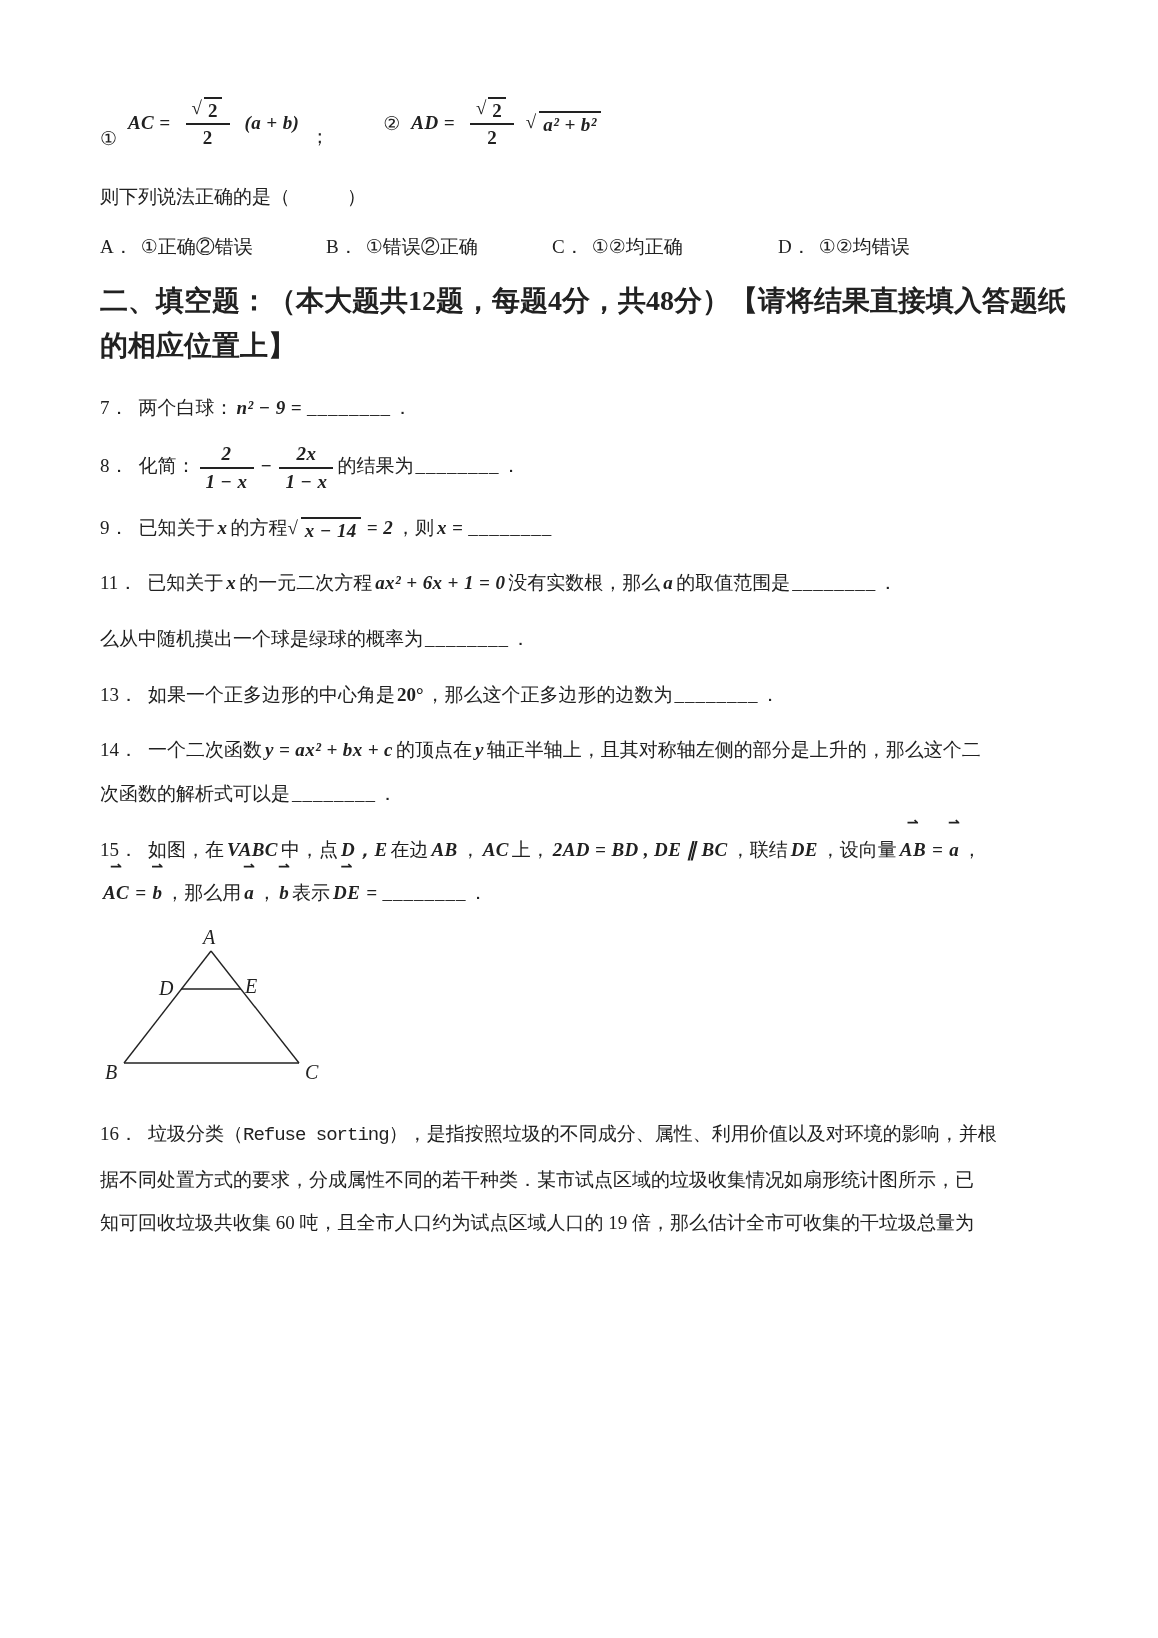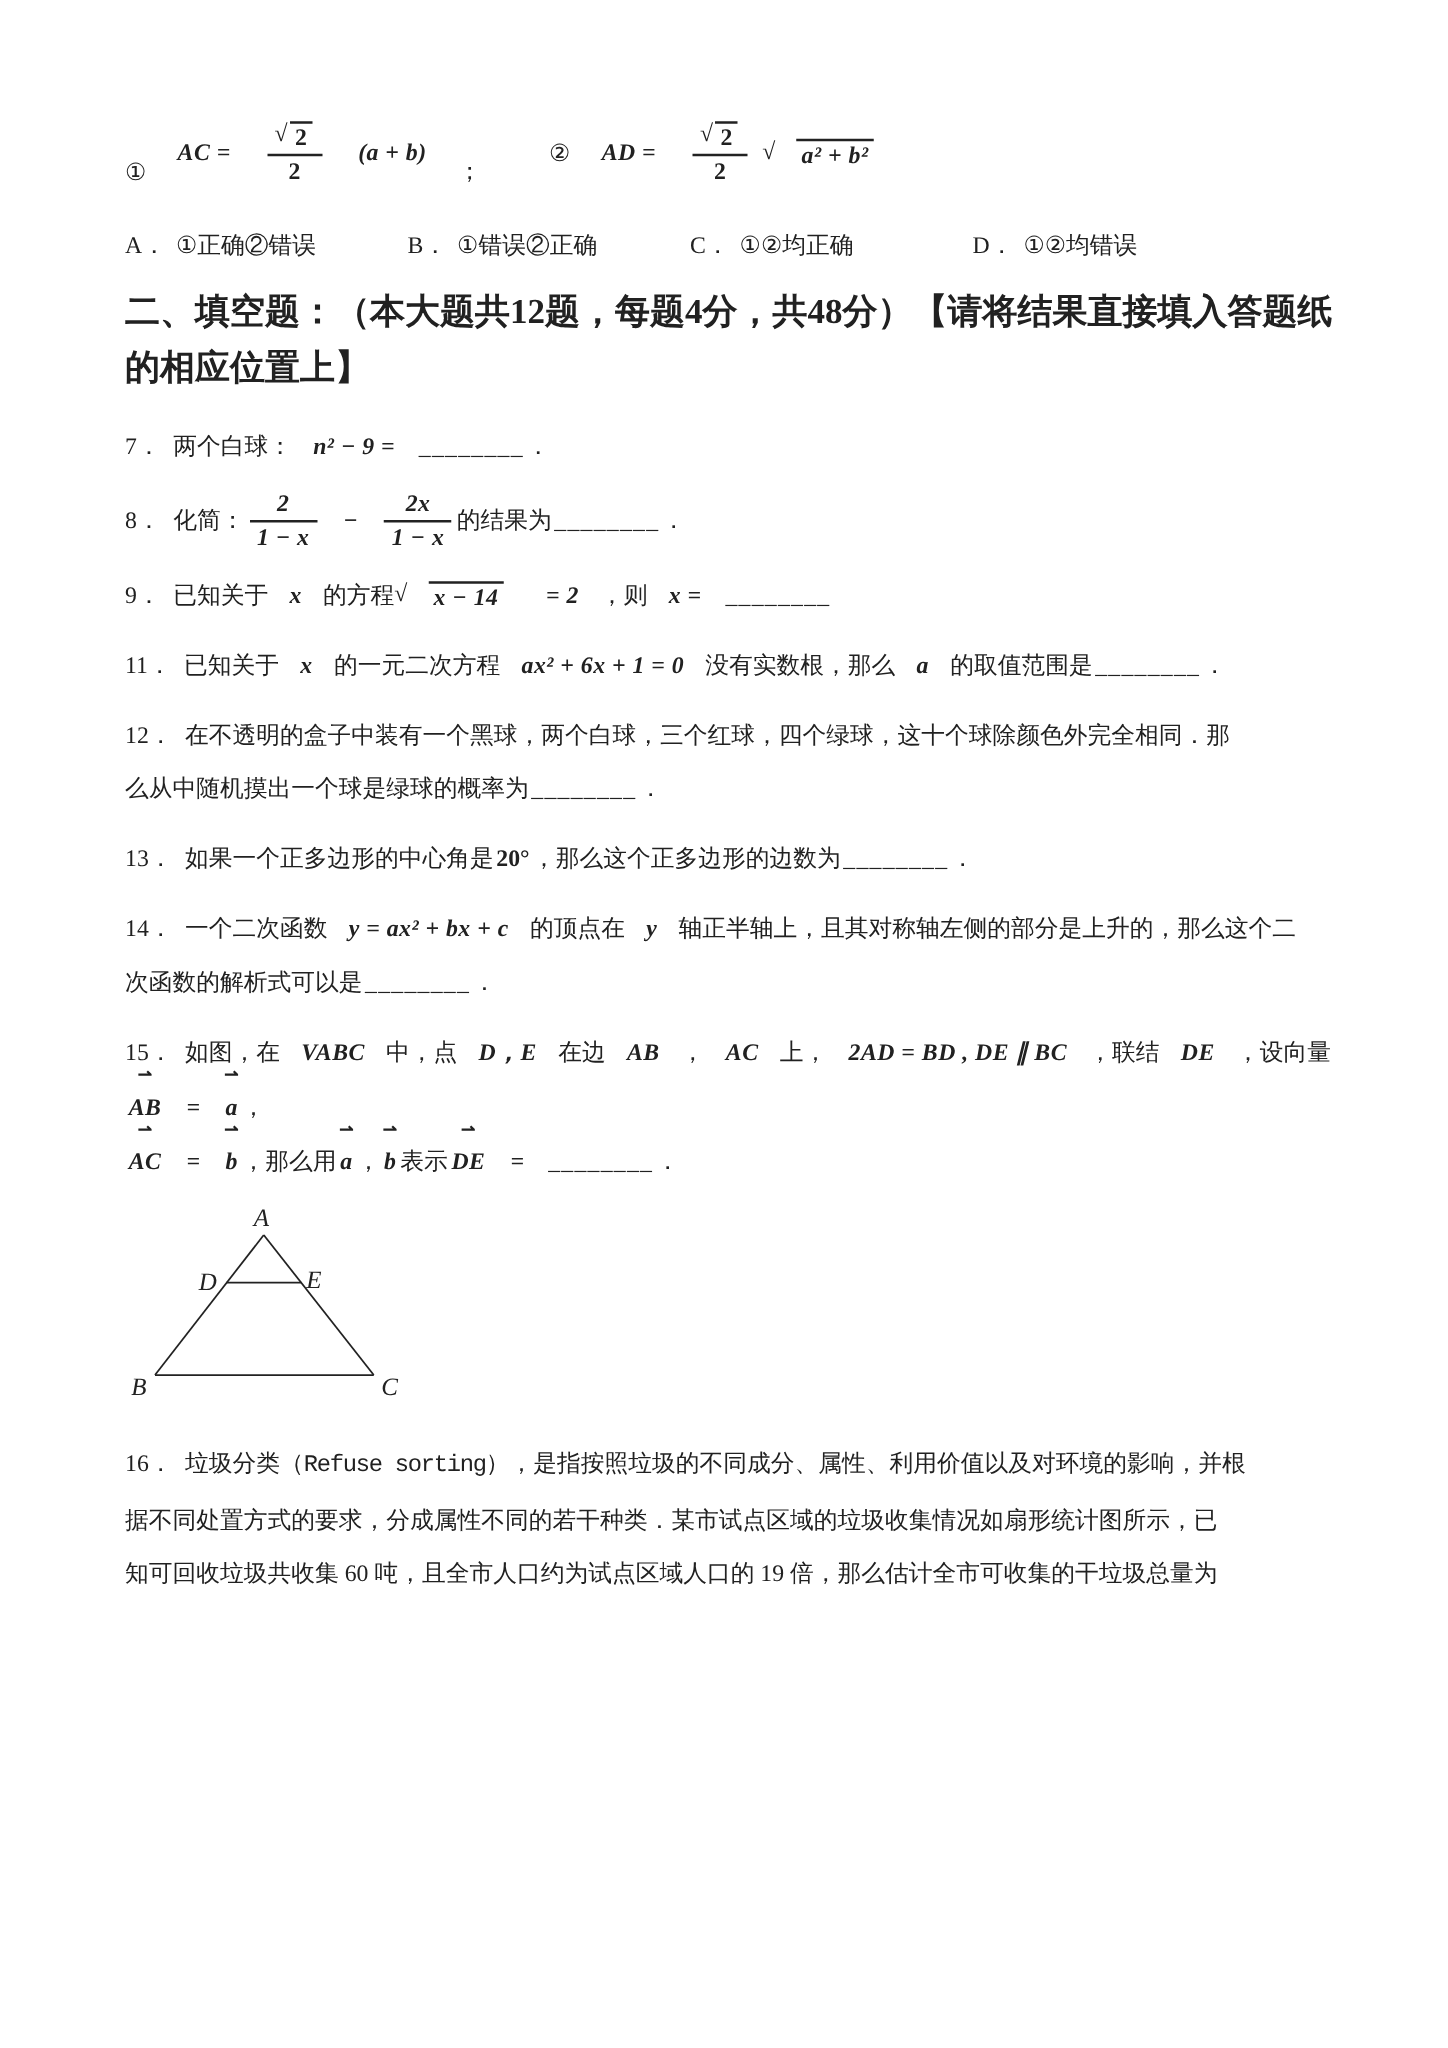--- a/index.html
+++ b/index.html
@@ -3,21 +3,21 @@
 <meta charset="utf-8">
 <style>
   html,body{margin:0;padding:0}
   body{
     width:1158px;height:1638px;background:#ffffff;color:#212121;
     font-family:"Liberation Serif",serif;
     -webkit-font-smoothing:antialiased;
   }
   .page{padding:88px 92px 40px 100px;font-size:19px}
   
-  .math{font-family:"Liberation Serif",serif;font-style:italic;font-weight:bold;letter-spacing:.4px;margin:0 17px}
+  .math{font-family:"Liberation Serif",serif;font-style:italic;font-weight:bold;letter-spacing:.4px;margin:0 3px}
   .mu{font-family:"Liberation Serif",serif;font-weight:bold;font-style:normal;margin:0 2px}
   .frac{display:inline-block;vertical-align:middle;text-align:center;line-height:1.25;margin:0 4px}
   .frac .fn{display:block;border-bottom:2px solid #222;padding:0 6px 1px}
   .frac .fd{display:block;padding:1px 6px 0}
   .sqrt{display:inline-flex;vertical-align:middle;align-items:flex-start}
   .sqrt .rs{font-style:normal;font-weight:bold;line-height:1.15}
   .sqrt .rb{border-top:2px solid #222;padding:1px 4px 0;line-height:1.15}
   .vec{position:relative;display:inline-block;margin:0 3px}
   .vec .va{position:absolute;top:-.85em;left:50%;transform:translateX(-50%);font-size:.72em;font-style:normal;line-height:1}
   .blank{letter-spacing:1px;margin:16px 2px}
@@ -65,20 +65,21 @@
             <span class="rb mu">2</span>
           </span></span>
       <span class="fd mu">2</span>
     </span>
     <span class="sqrt">
         <span class="rs">√</span>
         <span class="rb math">a² + b²</span>
       </span>
   </div>
 
+  <div class="stem">则下列说法正确的是（　　　）</div>
 
   <div class="options">
     <div class="opt"><span class="ol">A．</span><span>①正确②错误</span></div>
     <div class="opt"><span class="ol">B．</span><span>①错误②正确</span></div>
     <div class="opt"><span class="ol">C．</span><span>①②均正确</span></div>
     <div class="opt"><span class="ol">D．</span><span>①②均错误</span></div>
   </div>
 
   <div class="section-title">二、填空题：（本大题共12题，每题4分，共48分）【请将结果直接填入答题纸的相应位置上】</div>
 
@@ -96,21 +97,20 @@
         <span class="rb math">x − 14</span>
       </span><span class="math">= 2</span><span>，则</span><span class="math">x =</span><span class="blank">________</span>
   </div>
 
 
   <div class="q">
     <span class="qnum">11．</span><span>已知关于</span><span class="math">x</span><span>的一元二次方程</span><span class="math">ax² + 6x + 1 = 0</span><span>没有实数根，那么</span><span class="math">a</span><span>的取值范围是</span><span class="blank">________</span><span>．</span>
   </div>
 
   <div class="q">
-    <div class="line"><span class="qnum">12．</span><span>在不透明的盒子中装有一个黑球，两个白球，三个红球，四个绿球，这十个球除颜色外完全相同．那</span></div>
     <div class="line"><span>么从中随机摸出一个球是绿球的概率为</span><span class="blank">________</span><span>．</span></div>
   </div>
 
   <div class="q">
     <span class="qnum">13．</span><span>如果一个正多边形的中心角是</span><span class="mu">20°</span><span>，那么这个正多边形的边数为</span><span class="blank">________</span><span>．</span>
   </div>
 
   <div class="q">
     <div class="line"><span class="qnum">14．</span><span>一个二次函数</span><span class="math">y = ax² + bx + c</span><span>的顶点在</span><span class="math">y</span><span>轴正半轴上，且其对称轴左侧的部分是上升的，那么这个二</span></div>
     <div class="line"><span>次函数的解析式可以是</span><span class="blank">________</span><span>．</span></div>

